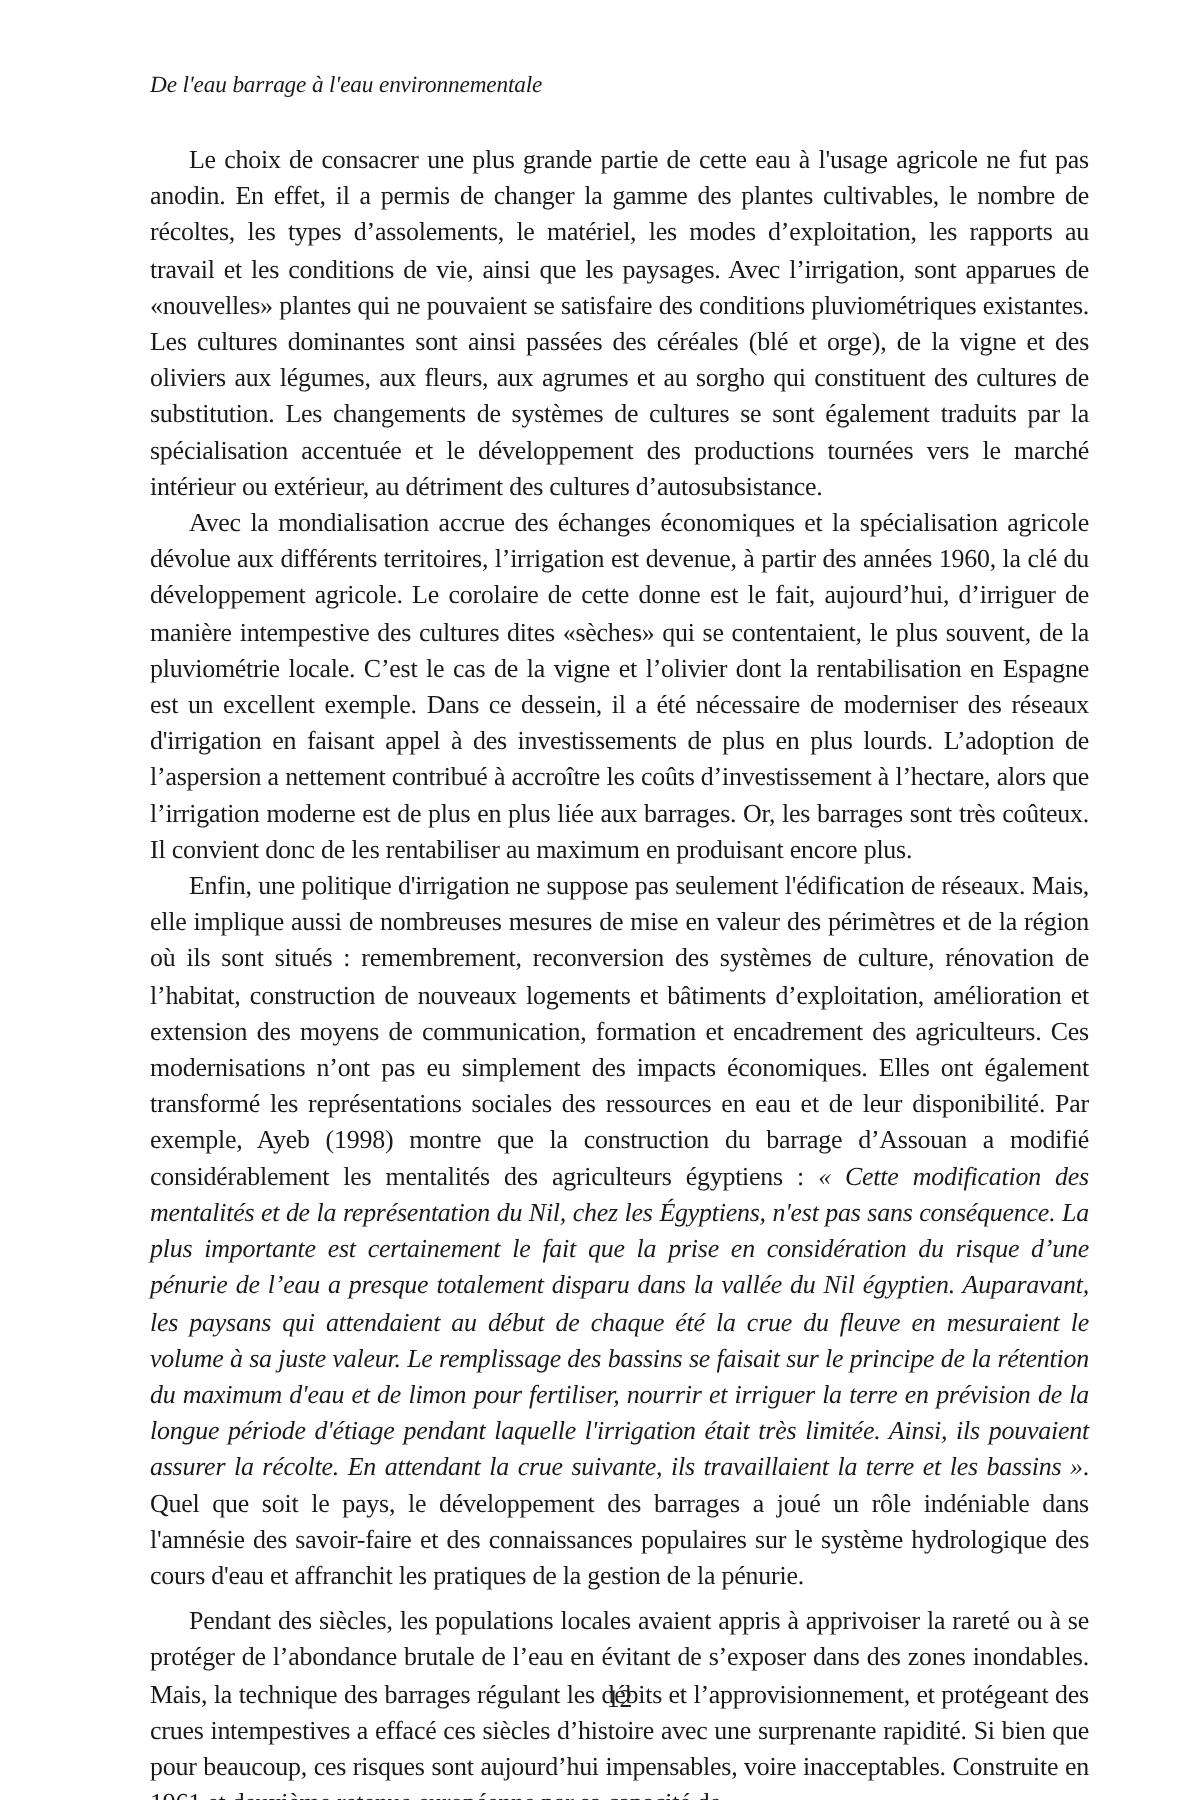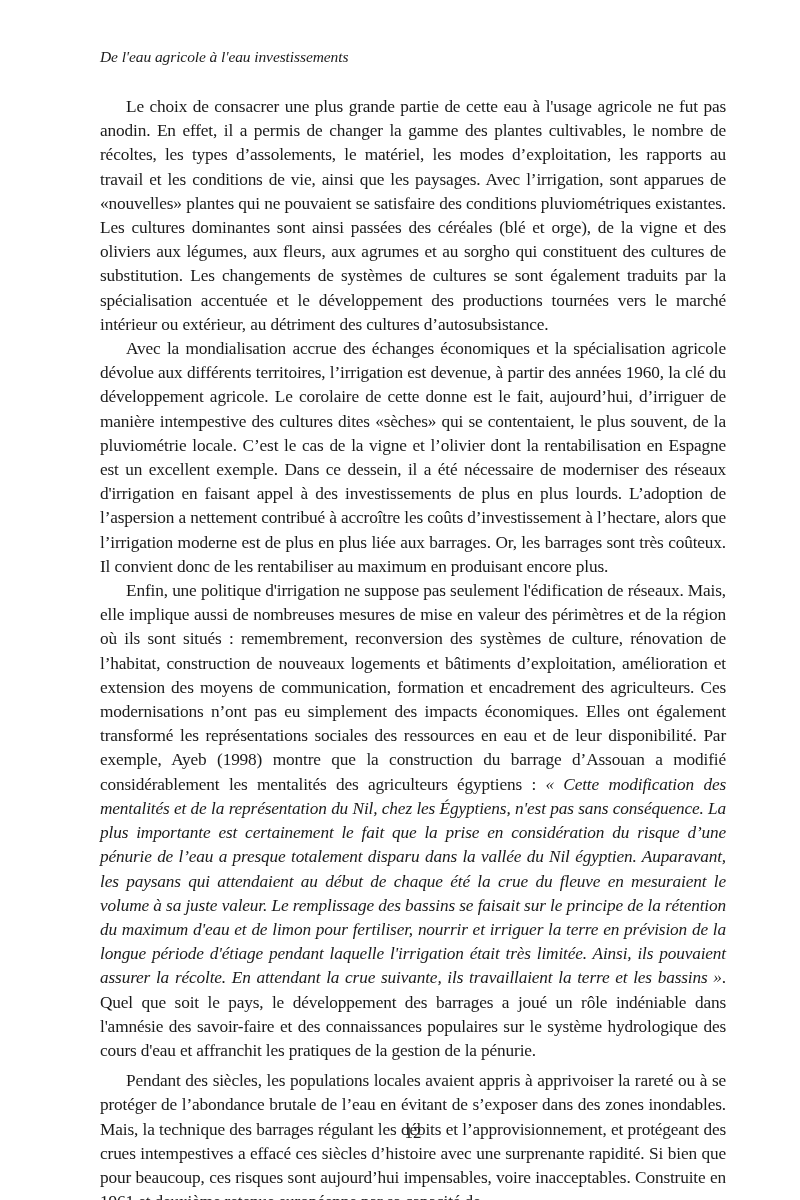--- a/index.html
+++ b/index.html
@@ -48,21 +48,21 @@
       left: 0;
       width: 826px;
       top: 1123px;
       text-align: center;
       font-size: 17px;
     }
   </style>
 </head>
 <body>
 
-<div class="running-head">De l'eau agricole à l'eau investissements</div>
+<div class="running-head">De l'eau barrage à l'eau environnementale</div>
 
 <div class="text-block">
   <p>
     <span>Le choix de consacrer une plus grande partie de cette eau à l'usage agricole ne fut pas anodin. En effet, il a permis de changer la gamme des plantes cultivables, le nombre de récoltes, les types d’assolements, le matériel, les modes d’exploitation, les rapports au travail et les conditions de vie, ainsi que les paysages. Avec l’irrigation, sont apparues de «nouvelles» plantes qui ne pouvaient se satisfaire des conditions pluviométriques exis­tantes. Les cultures dominantes sont ainsi passées des céréales (blé et orge), de la vigne et des oliviers aux légumes, aux fleurs, aux agrumes et au sorgho qui constituent des cultures de substitution. Les changements de systèmes de cultures se sont également traduits par la spécialisation accentuée et le développement des productions tournées vers le marché intérieur ou extérieur, au détriment des cultures d’autosubsistance.</span>
   </p>
   <p>
     <span>Avec la mondialisation accrue des échanges économiques et la spécialisation agricole dévolue aux différents territoires, l’irrigation est devenue, à partir des années 1960, la clé du développement agricole. Le corolaire de cette donne est le fait, aujourd’hui, d’irriguer de manière intempestive des cultures dites «sèches» qui se contentaient, le plus souvent, de la pluviométrie locale. C’est le cas de la vigne et l’olivier dont la rentabilisation en Es­pagne est un excellent exemple. Dans ce dessein, il a été nécessaire de moderniser des ré­seaux d'irrigation en faisant appel à des investissements de plus en plus lourds. L’adoption de l’aspersion a nettement contribué à accroître les coûts d’investissement à l’hectare, alors que l’irrigation moderne est de plus en plus liée aux barrages. Or, les barrages sont très coûteux. Il convient donc de les rentabiliser au maximum en produisant encore plus.</span>
   </p>
   <p>
     <span>Enfin, une politique d'irrigation ne suppose pas seulement l'édification de réseaux. Mais, elle implique aussi de nombreuses mesures de mise en valeur des périmètres et de la région où ils sont situés : remembrement, reconversion des systèmes de culture, rénovation de l’habitat, construction de nouveaux logements et bâtiments d’exploitation, amélioration et extension des moyens de communication, formation et encadrement des agriculteurs. Ces modernisations n’ont pas eu simplement des impacts économiques. El­les ont également transformé les représentations sociales des ressources en eau et de leur disponibilité. Par exemple, Ayeb (1998) montre que la construction du barrage d’Assouan a modifié considérablement les mentalités des agriculteurs égyptiens : </span><em>« Cette modifica­tion des mentalités et de la représentation du Nil, chez les Égyptiens, n'est pas sans consé­quence. La plus importante est certainement le fait que la prise en considération du ris­que d’une pénurie de l’eau a presque totalement disparu dans la vallée du Nil égyptien. Auparavant, les paysans qui attendaient au début de chaque été la crue du fleuve en me­suraient le volume à sa juste valeur. Le remplissage des bassins se faisait sur le principe de la rétention du maximum d'eau et de limon pour fertiliser, nourrir et irriguer la terre en prévision de la longue période d'étiage pendant laquelle l'irrigation était très limitée. Ainsi, ils pouvaient assurer la récolte. En attendant la crue suivante, ils travaillaient la terre et les bassins »</em><span>. Quel que soit le pays, le développement des barrages a joué un rôle indéniable dans l'amnésie des savoir-faire et des connaissances populaires sur le système hydrologique des cours d'eau et affranchit les pratiques de la gestion de la pénurie.</span>

